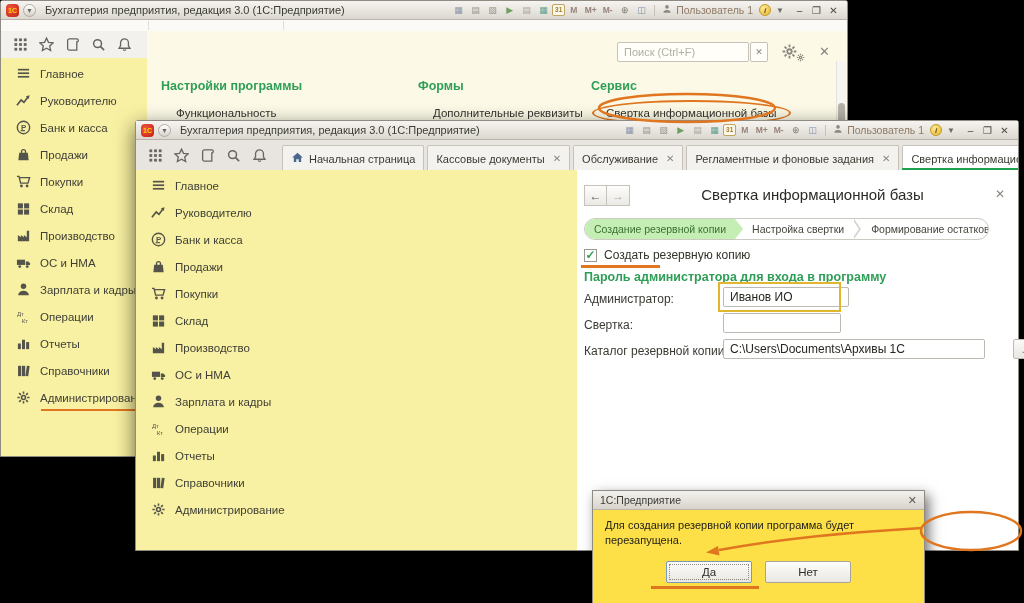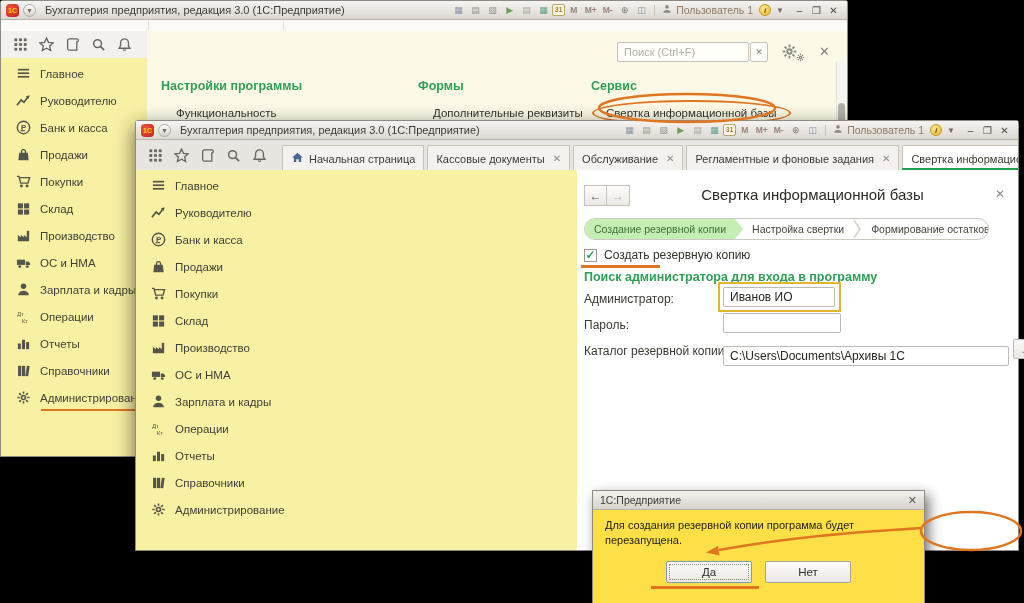--- a/index.html
+++ b/index.html
@@ -96,21 +96,21 @@
   .chk-row{position:absolute;left:7px;top:78px;display:flex;align-items:center;gap:7px;font-size:12px;color:#33332c}
   .chk{width:13px;height:13px;border:1px solid #9a978f;background:#fff;color:#2f9e57;font-size:12px;line-height:11px;
        font-weight:bold;text-align:center;box-sizing:border-box}
   .ann-underline{position:absolute;background:#e0761f;height:2.5px}
   .chk-u{left:4px;top:95px;width:79px}
   .sec-title{position:absolute;left:7px;top:100px;font-size:12.5px;font-weight:bold;color:#2f9e57}
   .fld-label{position:absolute;left:7px;font-size:12px;color:#3a3a34;white-space:nowrap}
   .l1{top:122px}.l2{top:148px}.l3{top:174px}
   .fld{position:absolute;left:146px;height:20px;border:1px solid #bdbab4;background:#fff;font-size:12px;color:#26261f;
        padding:0 6px;box-sizing:border-box;font-family:inherit;border-radius:2px}
-  .f1{top:117px;width:112px}.f2{top:143px;width:118px}.f3{top:176px;width:286px;color:#26261f}
+  .f1{top:117px;width:126px}.f2{top:143px;width:118px}.f3{top:169px;width:262px;color:#26261f}
   .gold-box{position:absolute;left:141px;top:112px;width:123px;height:30px;border:2.5px solid #e2b62c;box-sizing:border-box;pointer-events:none}
   .browse{position:absolute;left:436px;top:169px;width:26px;height:20px;border:1px solid #bdbab4;
           background:linear-gradient(#fbfaf8,#e9e7e2);font-size:10px;color:#6a6a62;border-radius:2px;box-sizing:border-box;padding:0}
 
   
   #dialog{position:absolute;left:592px;top:490px;width:333px;height:116px;background:#fde047;border:1px solid #8f8b83;
           box-shadow:4px 5px 12px rgba(0,0,0,.55);z-index:3;box-sizing:border-box}
   .dlg-titlebar{height:18px;background:linear-gradient(#f4f2ef,#d8d4cc);border-bottom:1px solid #b8b4ac;
                 display:flex;align-items:center;justify-content:space-between;padding:0 7px;font-size:10.5px;color:#3b3b35}
   .dlg-close{font-size:11px;color:#5a5a52}
@@ -596,25 +596,25 @@
           <div class="step active">Создание резервной копии</div>
           <div class="step">Настройка свертки</div>
           <span class="chev"></span>
           <div class="step">Формирование остатков</div>
         </div>
       <div class="chk-row">
         <span class="chk">✓</span>
         <span>Создать резервную копию</span>
       </div>
       <div class="ann-underline chk-u"></div>
-      <div class="sec-title">Поиск администратора для входа в программу</div>
+      <div class="sec-title">Пароль администратора для входа в программу</div>
       <div class="fld-label l1">Администратор:</div>
       <input class="fld f1" value="Иванов ИО" style="">
       <div class="gold-box"></div>
-      <div class="fld-label l2">Пароль:</div>
+      <div class="fld-label l2">Свертка:</div>
       <input class="fld f2" style="">
       <div class="fld-label l3">Каталог резервной копии ИБ:</div>
       <input class="fld f3" value="C:\Users\Documents\Архивы 1С" style="">
       <button class="browse">...</button>
 
     </div>
   </div>
 </div>
 
 <div id="dialog">

